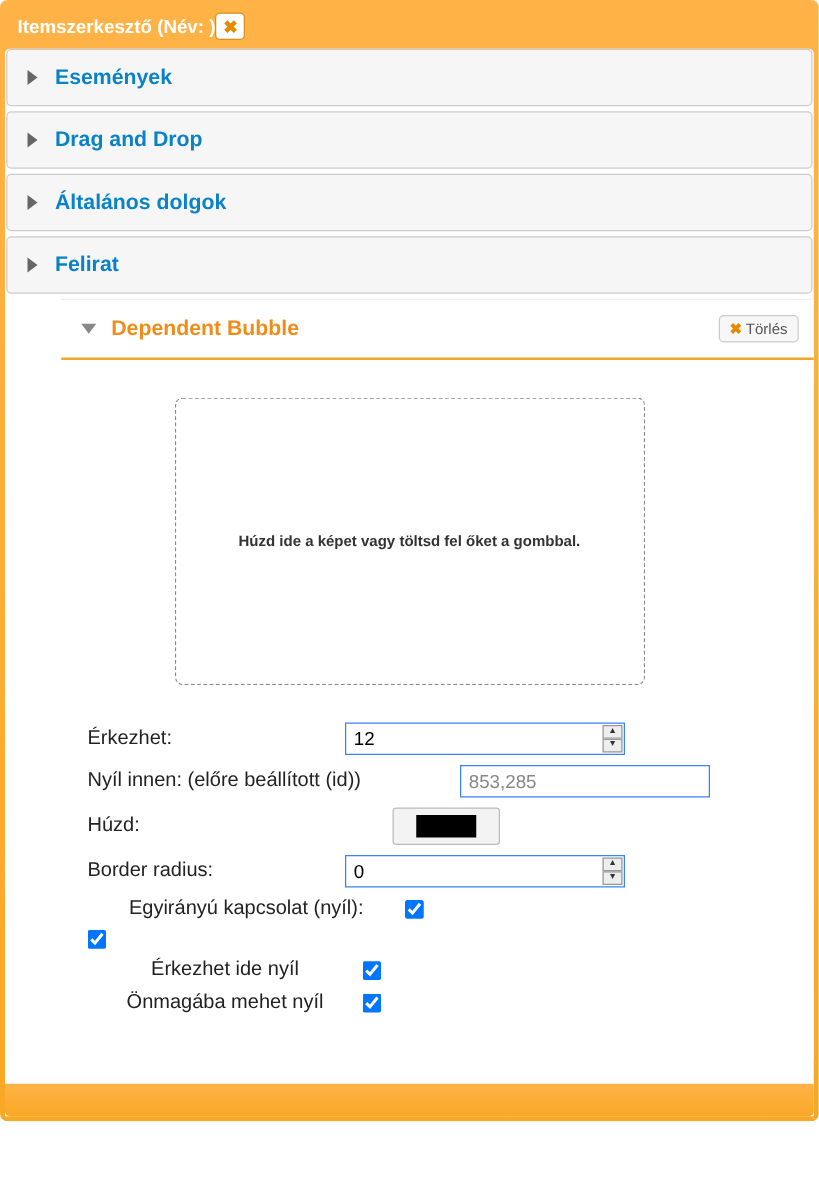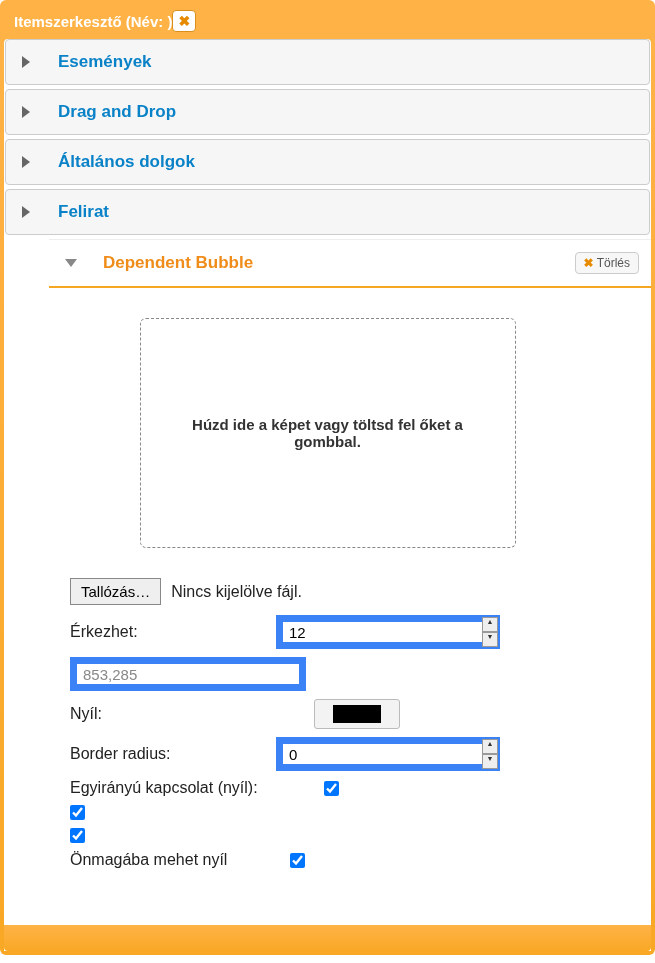--- a/index.html
+++ b/index.html
@@ -48,21 +48,20 @@
       background: #f6f6f6;
     }
     .accordion-header {
       display: flex;
       align-items: center;
       padding: 12px 12px 12px 16px;
       cursor: pointer;
       color: #0a82c8;
       font-weight: bold;
       font-size: 17px;
-      gap: 14px;
     }
     .accordion-header .tri {
       width: 0; height: 0;
       border-top: 6px solid transparent;
       border-bottom: 6px solid transparent;
       border-left: 8px solid #666;
       margin-right: 14px;
       flex-shrink: 0;
     }
     .accordion-item.active {
@@ -108,21 +107,21 @@
       height: 230px;
       margin: 0 auto 30px auto;
       border: 1px dashed #888;
       border-radius: 6px;
       display: flex;
       align-items: center;
       justify-content: center;
       text-align: center;
       color: #333;
       font-weight: bold;
-      font-size: 15px;
+      font-size: 12px;
       padding: 20px 40px;
     }
     .form-area {
       padding: 0 0 0 46px;
     }
     .file-row {
       display: flex;
       align-items: center;
       gap: 10px;
       margin-bottom: 10px;
@@ -147,23 +146,24 @@
       color: #222;
     }
     .form-row label {
       min-width: 206px;
     }
     .form-row.wide label {
       min-width: 298px;
     }
     .form-row.checkbox label {
       min-width: 220px;
+      text-align: center;
     }
     .text-input {
-      border: 7px solid #3b82f6;
+      border: 1px solid #3b82f6;
       height: 26px;
       padding: 10px 6px;
       font-size: 15px;
       width: 224px;
       font-family: inherit;
     }
     .number-wrap {
       position: relative;
       width: 224px;
       display: inline-flex;
@@ -276,43 +276,40 @@
       </div>
 
       <div class="accordion-content">
 
         <div class="dropzone">
           <span>Húzd ide a képet vagy töltsd fel őket a gombbal.</span>
         </div>
 
         <div class="form-area">
 
-          <div class="file-row">
-            <button class="browse-btn">Tallózás…</button>
-            <span class="file-status">Nincs kijelölve fájl.</span>
-          </div>
 
 
           <div class="form-row">
             <label>Érkezhet:</label>
             <div class="number-wrap">
               <input class="text-input" type="text" value="12" style="">
               <div class="spinner">
                 <div>▲</div>
                 <div>▼</div>
               </div>
             </div>
           </div>
 
           <div class="form-row wide">
-            <input class="text-input disabled-input" type="text" style="width: 236px;" value="853,285">
+            <label>Nyíl innen: (előre beállított (id))</label>
+            <input class="text-input disabled-input" type="text" style="width: 200px;" value="853,285">
           </div>
 
           <div class="form-row">
-            <label>Nyíl:</label>
+            <label>Húzd:</label>
             <div class="color-btn">
               <div class="color-swatch"></div>
             </div>
           </div>
 
           <div class="form-row">
             <label>Border radius:</label>
             <div class="number-wrap">
               <input class="text-input" type="text" value="0" style="">
               <div class="spinner">
@@ -325,20 +322,21 @@
           <div class="form-row checkbox">
             <label style="min-width:254px">Egyirányú kapcsolat (nyíl):</label>
             <input type="checkbox" checked="" style="">
           </div>
 
           <div class="form-row checkbox">
             <input type="checkbox" checked="" style="">
           </div>
 
           <div class="form-row checkbox">
+            <label>Érkezhet ide nyíl</label>
             <input type="checkbox" checked="" style="">
           </div>
 
           <div class="form-row checkbox">
             <label>Önmagába mehet nyíl</label>
             <input type="checkbox" checked="" style="">
           </div>
 
         </div>
       </div>

